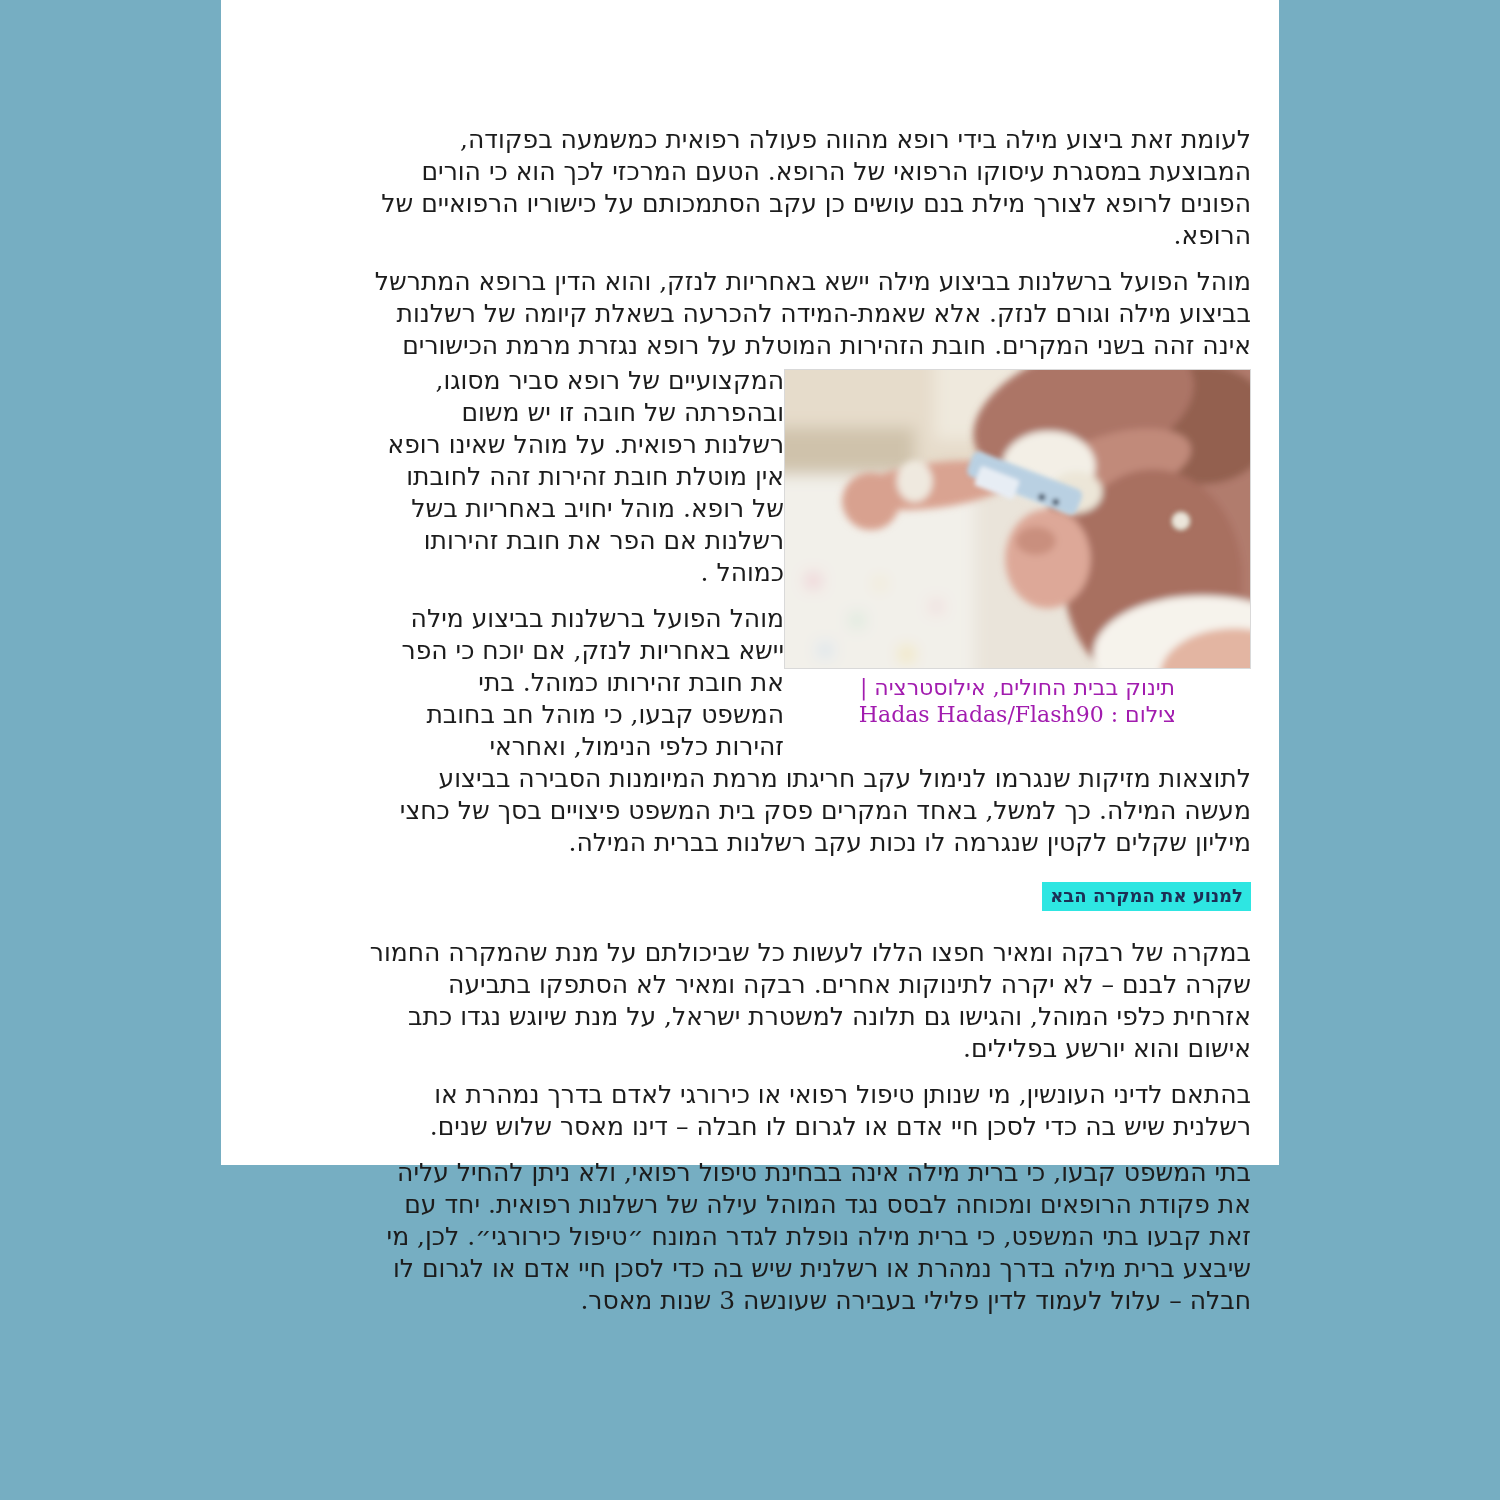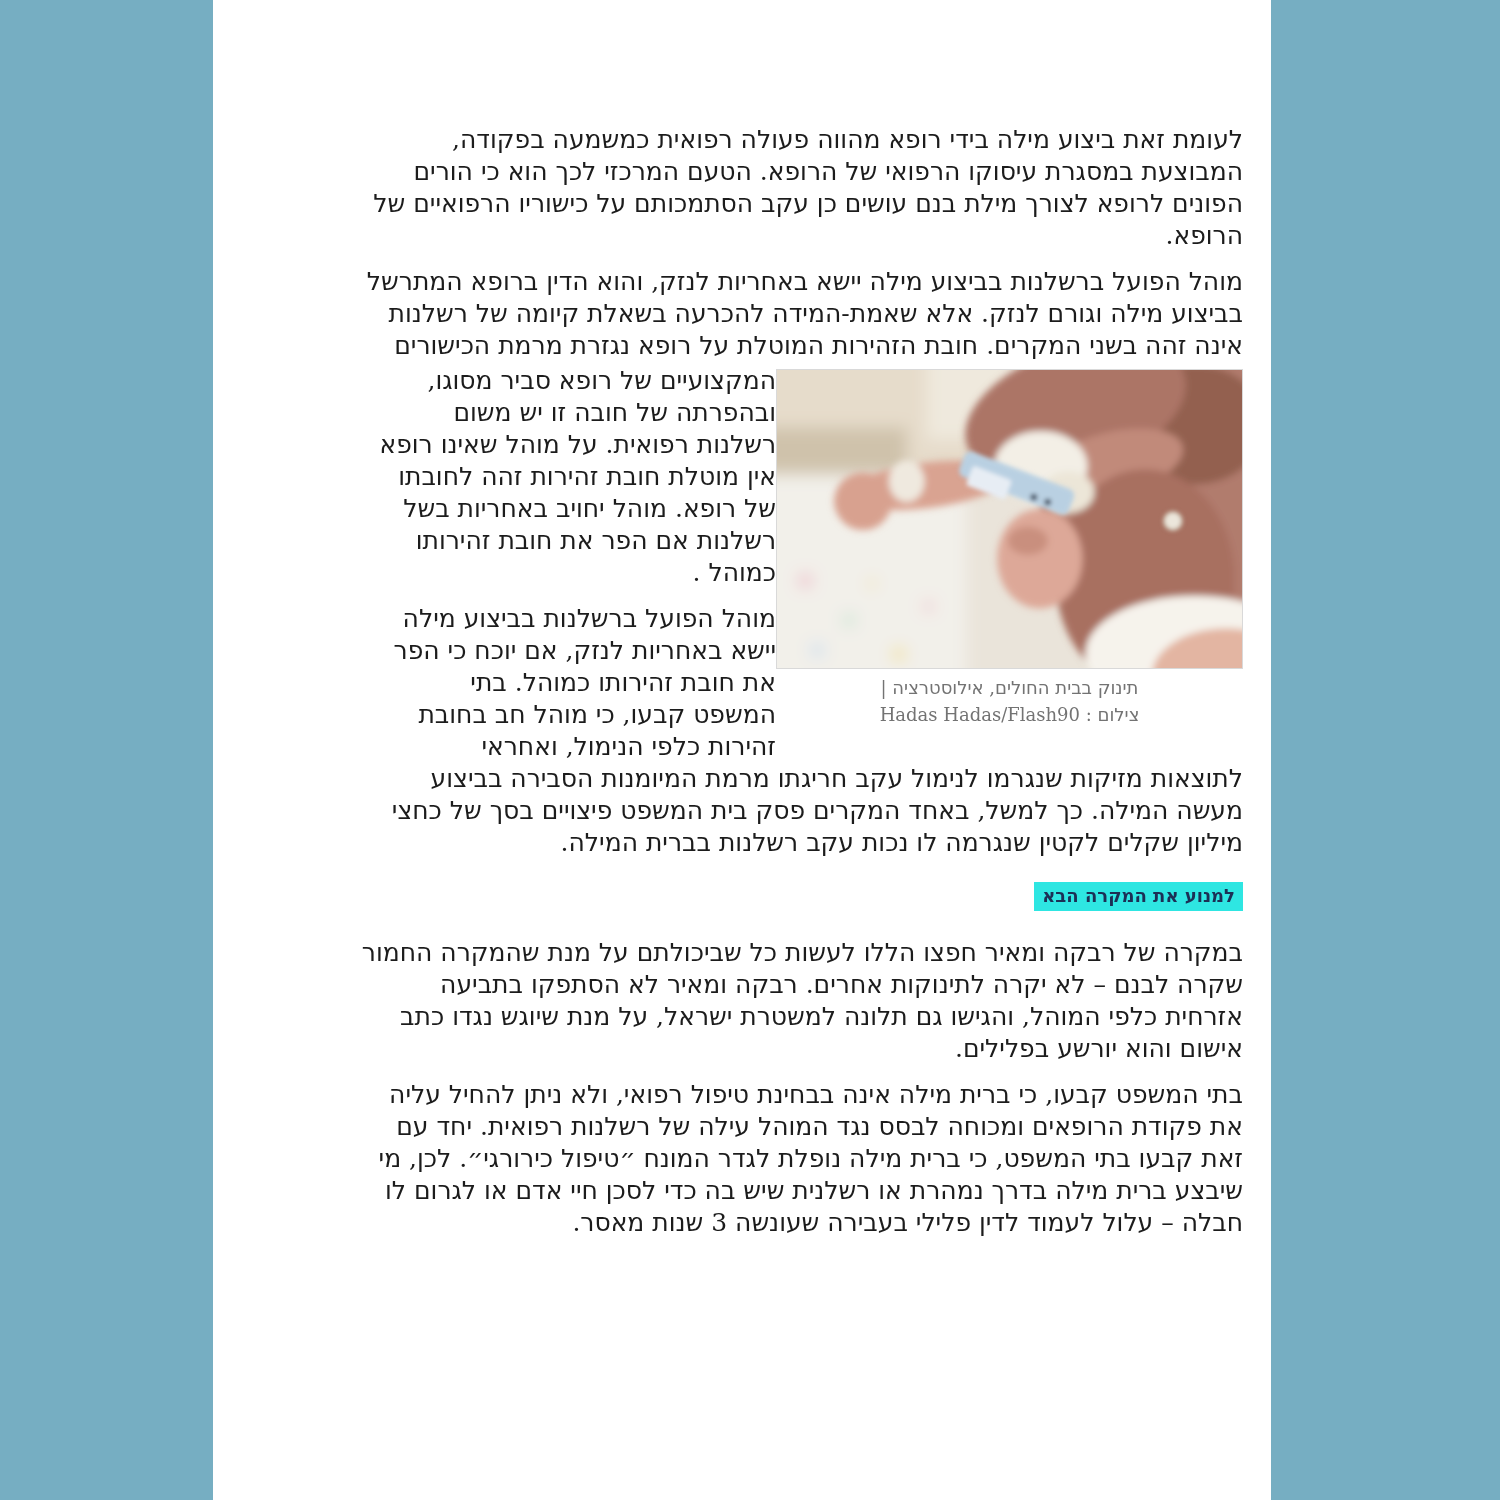--- a/index.html
+++ b/index.html
@@ -4,22 +4,22 @@
 <style>
   html,body{margin:0;padding:0;}
   .canvas{
     position:relative;
     width:1500px;height:1500px;
     background:#76aec2;
     overflow:hidden;
     font-family:"DejaVu Serif","DejaVu Sans",serif;
   }
   .paper{
-    position:absolute;left:213px;top:0;
-    width:1058px;height:1500px;
+    position:absolute;left:221px;top:0;
+    width:1058px;height:1165px;
     background:#ffffff;
   }
   .content{
     direction:rtl;
     text-align:right;
     padding:124px 28px 0 18px;
     font-size:25px;
     line-height:32px;
     color:#1c1c1c;
   }
@@ -36,24 +36,24 @@
   }
   .photo{
     display:block;
     width:467px;height:300px;
     border:1px solid #d9d9d9;
     box-sizing:border-box;
     background:#eae4da;
   }
   .figcaption{
     text-align:center;
-    font-size:18px;
+    font-size:22px;
     line-height:27px;
     margin-top:5px;
-    color:#737373;
+    color:#a21caf;
   }
   .section-heading{
     clear:both;
     margin:16px 0 20px 0;
     font-size:18px;
     line-height:42px;
     font-weight:bold;
     color:#1c2f55;
   }
   .highlight{
@@ -153,20 +153,22 @@
 מיליון שקלים לקטין שנגרמה לו נכות עקב רשלנות בברית המילה.</p>
       </div>
 
       <h2 class="section-heading"><span class="highlight">למנוע את המקרה הבא</span></h2>
 
       <p class="para">במקרה של רבקה ומאיר חפצו הללו לעשות כל שביכולתם על מנת שהמקרה החמור
 שקרה לבנם – לא יקרה לתינוקות אחרים. רבקה ומאיר לא הסתפקו בתביעה
 אזרחית כלפי המוהל, והגישו גם תלונה למשטרת ישראל, על מנת שיוגש נגדו כתב
 אישום והוא יורשע בפלילים.</p>
 
+      <p class="para">בהתאם לדיני העונשין, מי שנותן טיפול רפואי או כירורגי לאדם בדרך נמהרת או
+רשלנית שיש בה כדי לסכן חיי אדם או לגרום לו חבלה – דינו מאסר שלוש שנים.</p>
 
       <p class="para">בתי המשפט קבעו, כי ברית מילה אינה בבחינת טיפול רפואי, ולא ניתן להחיל עליה
 את פקודת הרופאים ומכוחה לבסס נגד המוהל עילה של רשלנות רפואית. יחד עם
 זאת קבעו בתי המשפט, כי ברית מילה נופלת לגדר המונח ״טיפול כירורגי״. לכן, מי
 שיבצע ברית מילה בדרך נמהרת או רשלנית שיש בה כדי לסכן חיי אדם או לגרום לו
 חבלה – עלול לעמוד לדין פלילי בעבירה שעונשה 3 שנות מאסר.</p>
 
     </div>
   </div>
 </div>

